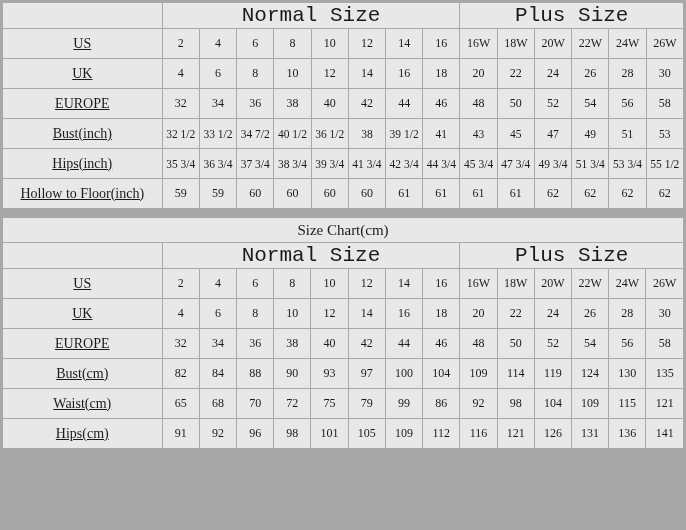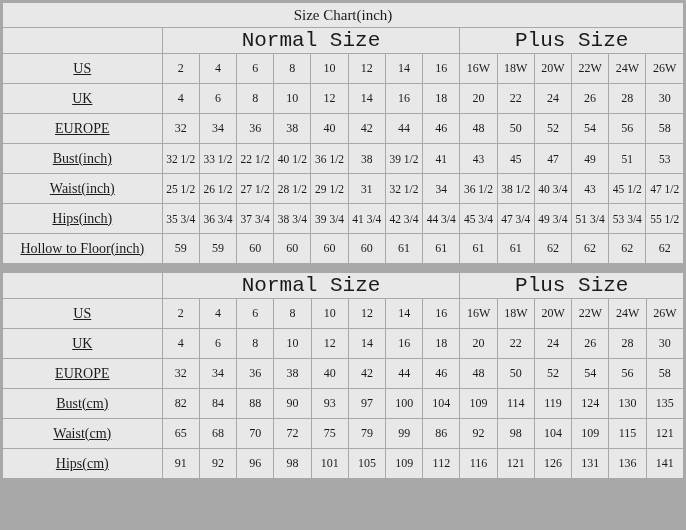--- a/index.html
+++ b/index.html
@@ -77,23 +77,20 @@
         <col class="d">
         <col class="d">
       <col class="d">
         <col class="d">
         <col class="d">
         <col class="d">
         <col class="d">
         <col class="d">
     </colgroup>
     <tbody>
-      <tr class="title-row">
-        <td colspan="15">Size Chart(inch)</td>
-      </tr>
       <tr class="group-row">
         <td class="blank"></td>
         <td colspan="8">Normal Size</td>
         <td colspan="6">Plus Size</td>
       </tr>
 
       <tr>
         <td class="label-cell">US</td>
         <td class="data-cell">2</td>
         <td class="data-cell">4</td>
@@ -141,49 +138,32 @@
         <td class="data-cell">50</td>
         <td class="data-cell">52</td>
         <td class="data-cell">54</td>
         <td class="data-cell">56</td>
         <td class="data-cell">58</td>
       </tr>
       <tr>
         <td class="label-cell">Bust(inch)</td>
         <td class="data-cell small-cell">32 1/2</td>
         <td class="data-cell small-cell">33 1/2</td>
-        <td class="data-cell small-cell">22 1/2</td>
+        <td class="data-cell small-cell">34 7/2</td>
         <td class="data-cell small-cell">40 1/2</td>
         <td class="data-cell small-cell">36 1/2</td>
         <td class="data-cell small-cell">38</td>
         <td class="data-cell small-cell">39 1/2</td>
         <td class="data-cell small-cell">41</td>
         <td class="data-cell small-cell">43</td>
         <td class="data-cell small-cell">45</td>
         <td class="data-cell small-cell">47</td>
         <td class="data-cell small-cell">49</td>
         <td class="data-cell small-cell">51</td>
         <td class="data-cell small-cell">53</td>
-      </tr>
-      <tr>
-        <td class="label-cell">Waist(inch)</td>
-        <td class="data-cell small-cell">25 1/2</td>
-        <td class="data-cell small-cell">26 1/2</td>
-        <td class="data-cell small-cell">27 1/2</td>
-        <td class="data-cell small-cell">28 1/2</td>
-        <td class="data-cell small-cell">29 1/2</td>
-        <td class="data-cell small-cell">31</td>
-        <td class="data-cell small-cell">32 1/2</td>
-        <td class="data-cell small-cell">34</td>
-        <td class="data-cell small-cell">36 1/2</td>
-        <td class="data-cell small-cell">38 1/2</td>
-        <td class="data-cell small-cell">40 3/4</td>
-        <td class="data-cell small-cell">43</td>
-        <td class="data-cell small-cell">45 1/2</td>
-        <td class="data-cell small-cell">47 1/2</td>
       </tr>
       <tr>
         <td class="label-cell">Hips(inch)</td>
         <td class="data-cell small-cell">35 3/4</td>
         <td class="data-cell small-cell">36 3/4</td>
         <td class="data-cell small-cell">37 3/4</td>
         <td class="data-cell small-cell">38 3/4</td>
         <td class="data-cell small-cell">39 3/4</td>
         <td class="data-cell small-cell">41 3/4</td>
         <td class="data-cell small-cell">42 3/4</td>
@@ -229,20 +209,23 @@
         <col class="d">
         <col class="d">
       <col class="d">
         <col class="d">
         <col class="d">
         <col class="d">
         <col class="d">
         <col class="d">
     </colgroup>
     <tbody>
+      <tr class="title-row">
+        <td colspan="15">Size Chart(cm)</td>
+      </tr>
       <tr class="group-row">
         <td class="blank"></td>
         <td colspan="8">Normal Size</td>
         <td colspan="6">Plus Size</td>
       </tr>
 
       <tr>
         <td class="label-cell">US</td>
         <td class="data-cell">2</td>
         <td class="data-cell">4</td>

